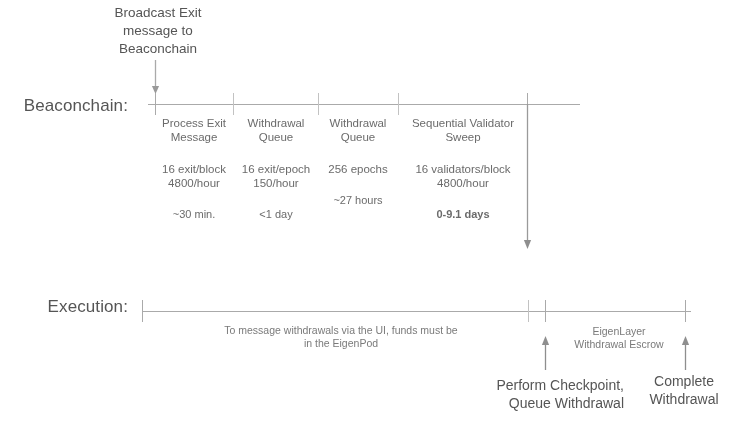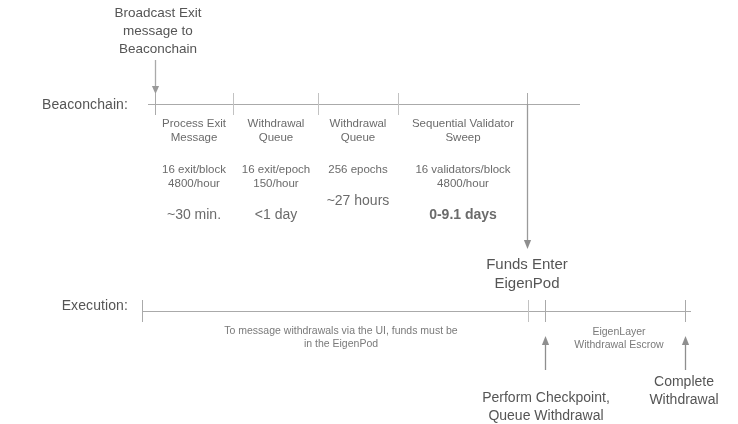--- a/index.html
+++ b/index.html
@@ -17,21 +17,21 @@
     width: 738px;
     height: 424px;
     background: #ffffff;
     overflow: hidden;
     border-radius: 9px;
   }
   .abs { position: absolute; }
 
   
   .row-label {
-    font-size: 14px;
+    font-size: 17px;
     color: #555555;
     letter-spacing: 0.1px;
     white-space: nowrap;
     text-align: right;
   }
   .callout {
     font-size: 13.5px;
     line-height: 18px;
     color: #555555;
     text-align: center;
@@ -51,21 +51,21 @@
     text-align: center;
   }
   .seg-rate {
     font-size: 11.5px;
     line-height: 14px;
     color: #6b6b6b;
     text-align: center;
     white-space: nowrap;
   }
   .seg-time {
-    font-size: 14px;
+    font-size: 11px;
     line-height: 14px;
     color: #6b6b6b;
     text-align: center;
     white-space: nowrap;
   }
   .note-small {
     font-size: 10.5px;
     line-height: 13px;
     color: #7a7a7a;
     text-align: center;
@@ -170,24 +170,20 @@
       <div>4800/hour</div>
     </div>
     <div class="seg-time" style="margin-top:17px;font-weight:bold;">0-9.1 days</div>
   </div>
 
   <svg class="abs" style="left:520px; top:104px;" width="16" height="146" viewBox="0 0 16 146">
     <line x1="7.5" y1="0" x2="7.5" y2="138" stroke="#9a9a9a" stroke-width="1.3"></line>
     <polygon points="7.5,145 3.9,136 11.1,136" fill="#8e8e8e"></polygon>
   </svg>
 
-  <div class="abs callout-big" style="left:452px; top:254px; width:150px;">
-    <div>Funds Enter</div>
-    <div>EigenPod</div>
-  </div>
 
   <div class="abs row-label" style="left:0px; top:297px; width:128px;">Execution:</div>
 
   <div class="abs hline" style="left:142px; top:311px; width:549px;"></div>
 
   <div class="abs vtick" style="left:142px; top:300px; height:22px;"></div>
   <div class="abs vtick-light" style="left:528px; top:300px; height:22px;"></div>
   <div class="abs vtick" style="left:545px; top:300px; height:22px;"></div>
   <div class="abs vtick" style="left:685px; top:300px; height:22px;"></div>
 
@@ -204,21 +200,21 @@
   <svg class="abs" style="left:538px; top:336px;" width="16" height="34" viewBox="0 0 16 34">
     <line x1="7.5" y1="34" x2="7.5" y2="6" stroke="#8e8e8e" stroke-width="1.3"></line>
     <polygon points="7.5,0 3.9,9 11.1,9" fill="#8e8e8e"></polygon>
   </svg>
 
   <svg class="abs" style="left:678px; top:336px;" width="16" height="34" viewBox="0 0 16 34">
     <line x1="7.5" y1="34" x2="7.5" y2="6" stroke="#8e8e8e" stroke-width="1.3"></line>
     <polygon points="7.5,0 3.9,9 11.1,9" fill="#8e8e8e"></polygon>
   </svg>
 
-  <div class="abs bottom-label" style="left:468px; top:388px; width:156px;">
+  <div class="abs bottom-label" style="left:468px; top:376px; width:156px;text-align:right;">
     <div>Perform Checkpoint,</div>
     <div>Queue Withdrawal</div>
   </div>
 
   <div class="abs bottom-label" style="left:628px; top:372px; width:112px;">
     <div>Complete</div>
     <div>Withdrawal</div>
   </div>
 
 </div>

